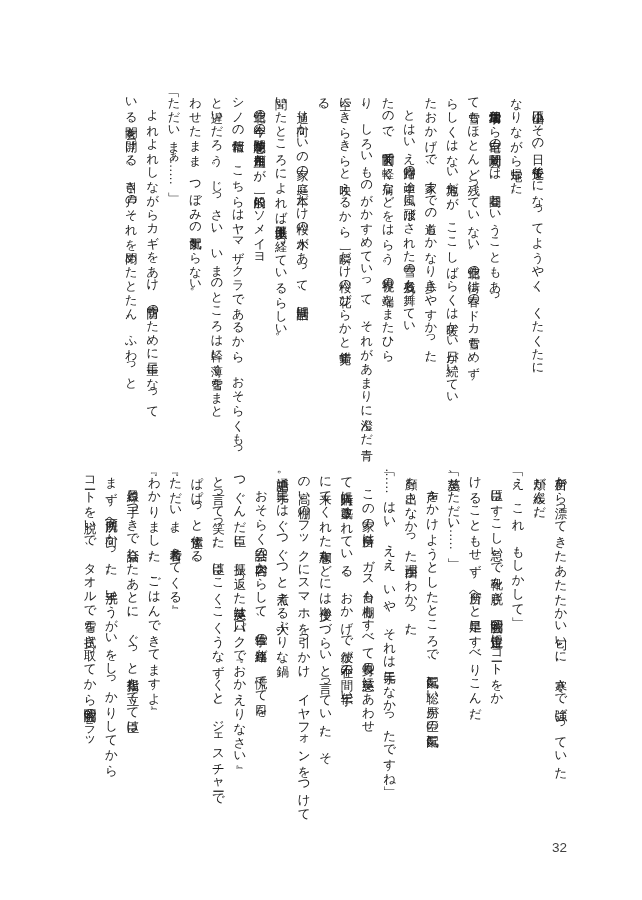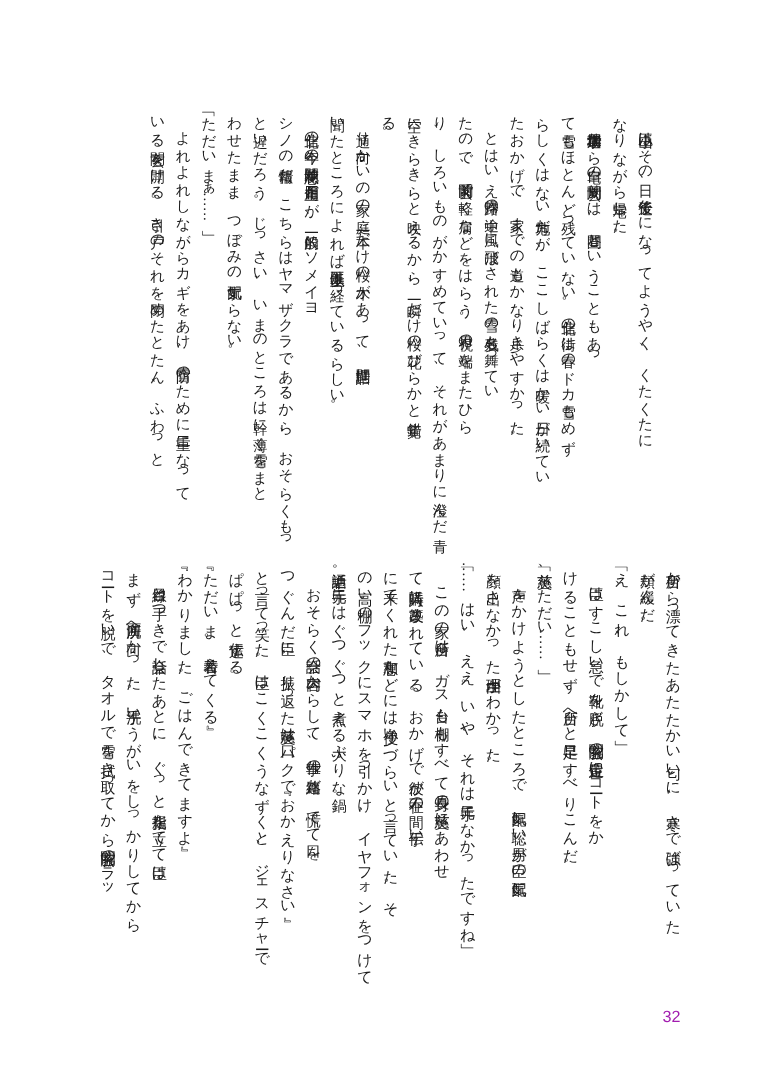--- a/index.html
+++ b/index.html
@@ -33,21 +33,21 @@
   }
   .line {
     white-space: pre;
   }
   .page-number {
     position: absolute;
     top: 840px;
     left: 552px;
     font-family: "Liberation Sans", "DejaVu Sans", sans-serif;
     font-size: 13.5px;
-    color: #a21caf;
+    color: #404040;
   }
 </style>
 </head>
 <body>
 
 <div class="page">
 
   <div class="tier tier-top">
     <div class="line">　小山臣はその日、午後近くになってようやく、くたくたに</div>
     <div class="line">なりながら帰宅した。</div>

